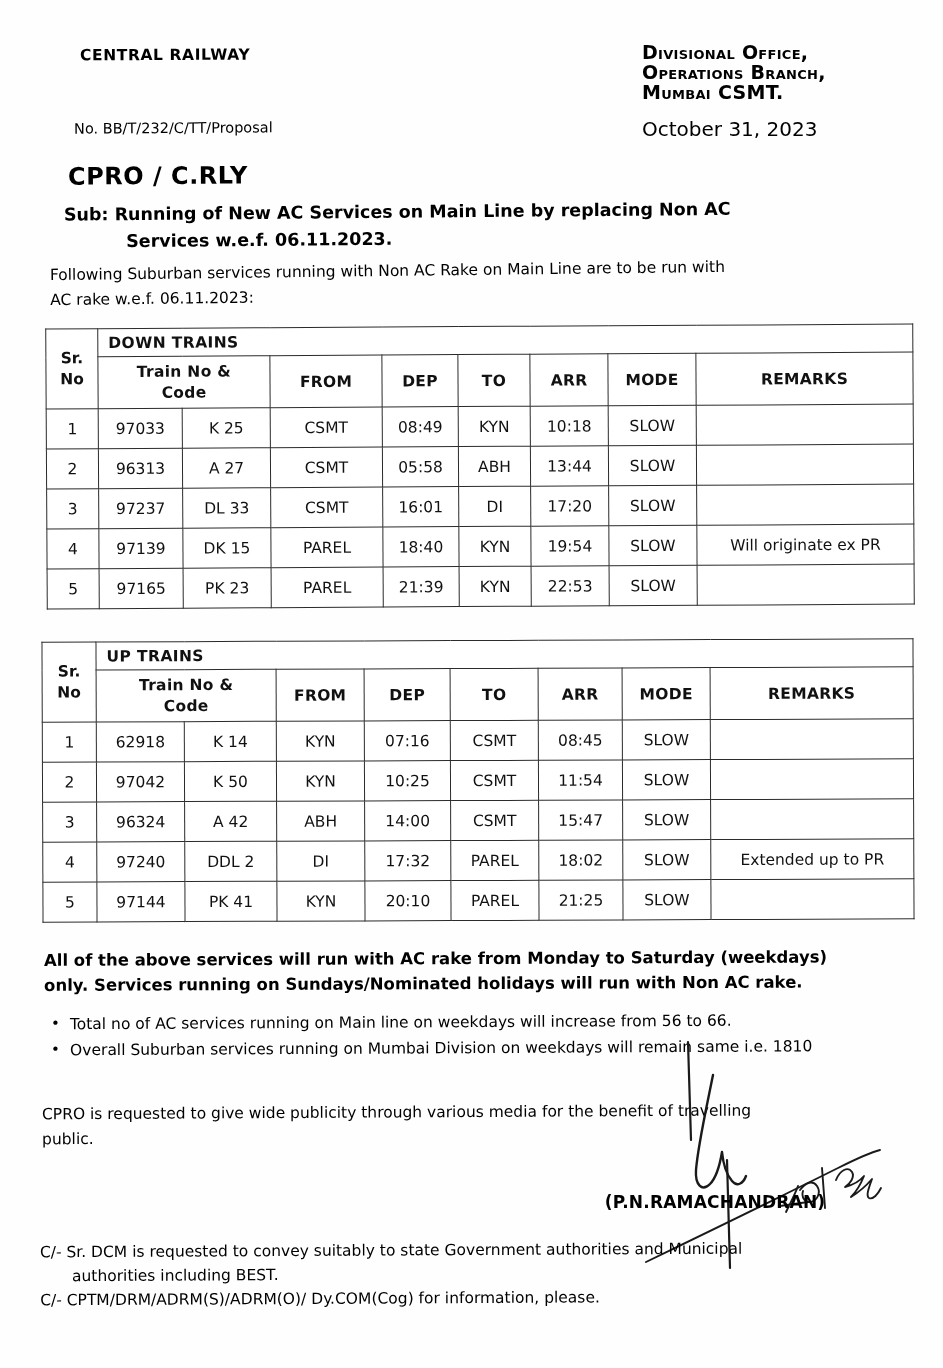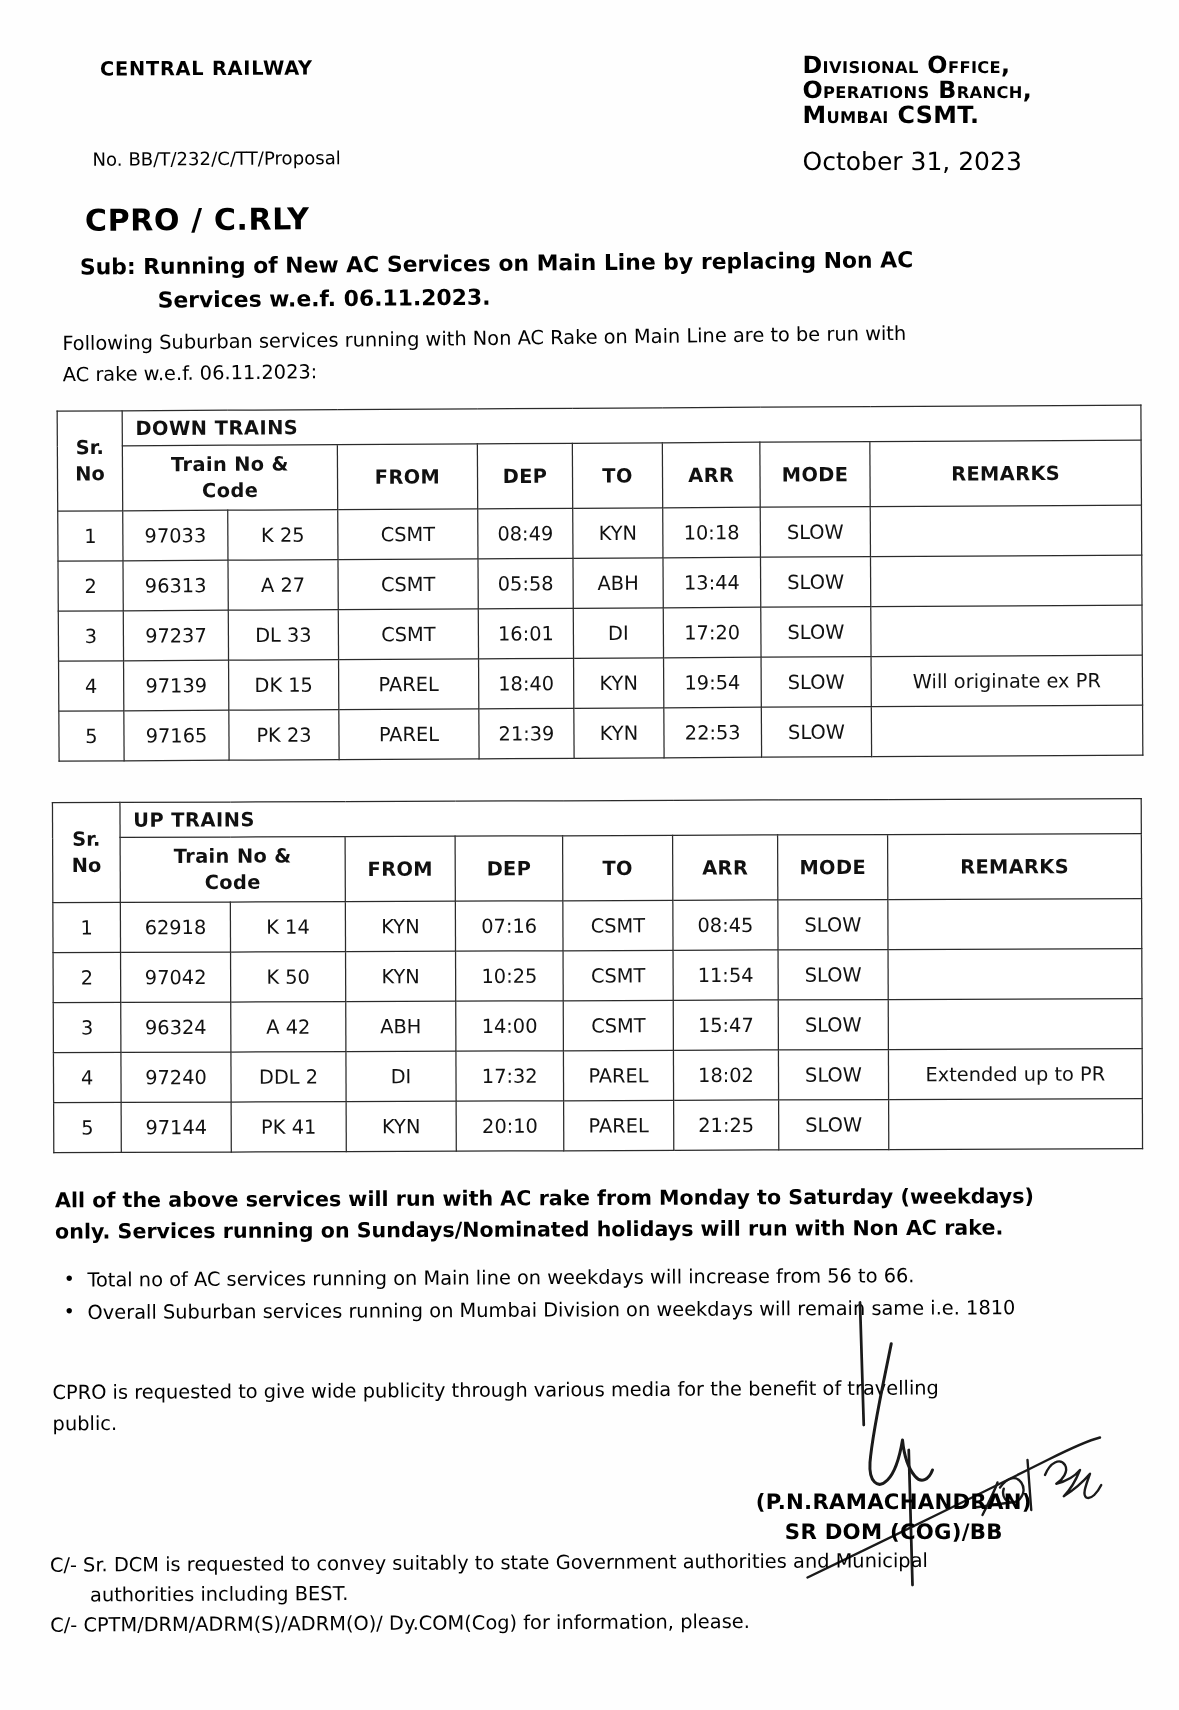--- a/index.html
+++ b/index.html
@@ -495,21 +495,20 @@
       <path d="M160 150 C166 142 173 140 177 146 C181 152 178 160 171 162 C165 163 161 157 163 151" stroke-width="1.9"></path>
       <path d="M182 128 C183 142 184 156 185 168" stroke-width="1.9"></path>
       <path d="M196 140 C200 130 208 126 212 132 C215 137 210 144 205 147
                C213 145 219 142 224 136 C220 146 216 152 211 157
                C219 152 226 146 232 139 C228 150 226 156 229 158 C233 160 238 154 241 148" stroke-width="1.9"></path>
     </g>
   </svg>
 
   <div class="signature-block">
     <span class="sig-name">(P.N.RAMACHANDRAN)</span>
-    <span class="sig-desig">SR DOM (COG)/BB</span>
   </div>
 
   <div class="copyto">
     <span class="cline">C/- Sr. DCM is requested to convey suitably to state Government authorities and Municipal</span>
     <span class="ind">authorities including BEST.</span>
     <span class="cline">C/- CPTM/DRM/ADRM(S)/ADRM(O)/ Dy.COM(Cog) for information, please.</span>
   </div>
 
 </div>
 

